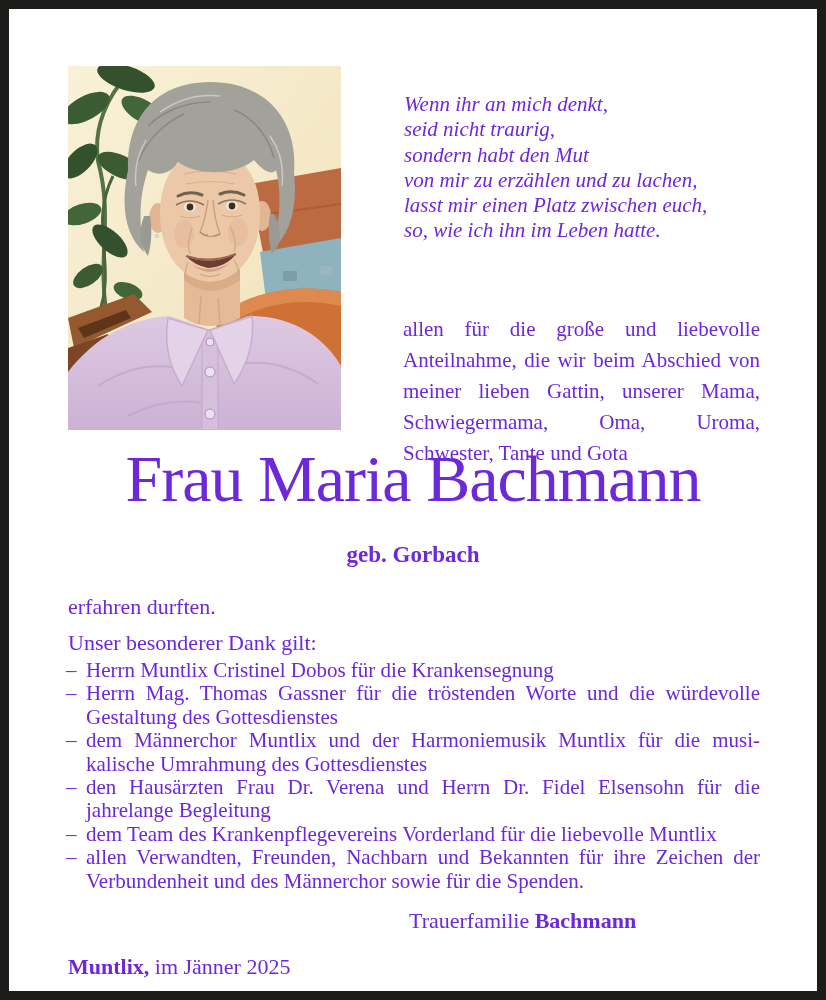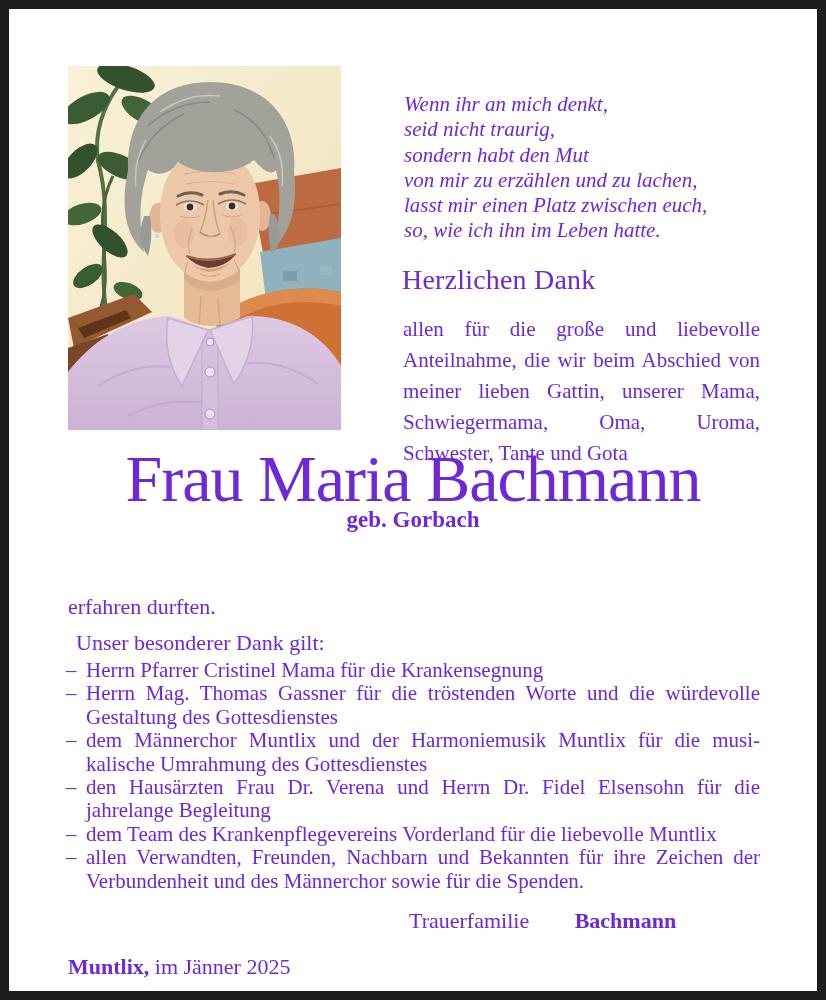--- a/index.html
+++ b/index.html
@@ -21,37 +21,37 @@
   }
   .dank-text{
     position:absolute;left:403px;top:314px;width:357px;
     font-size:21px;line-height:31px;text-align:justify;text-align-last:left;
   }
   .name{
     position:absolute;left:68px;top:444px;width:690px;text-align:center;
     font-size:66px;line-height:70px;letter-spacing:-1px;white-space:nowrap;
   }
   .maiden{
-    position:absolute;left:68px;top:507px;width:690px;text-align:center;
+    position:absolute;left:68px;top:542px;width:690px;text-align:center;
     font-weight:bold;font-size:23px;line-height:26px;
   }
   .dates{
     position:absolute;left:68px;top:551px;width:690px;text-align:center;
     font-weight:bold;font-size:23px;line-height:26px;
   }
   .dates .sym{font-size:17px;vertical-align:6px;margin-right:3px;}
   .dates .dash{margin:0 8px;}
   .continuation{position:absolute;left:68px;top:594px;font-size:22px;line-height:25px;}
-  .thanks-intro{position:absolute;left:68px;top:630px;font-size:22px;line-height:25px;margin-left:8px;}
+  .thanks-intro{position:absolute;left:68px;top:630px;font-size:22px;line-height:25px;}
   .thanks-list{position:absolute;left:66px;top:659px;width:694px;font-size:21px;line-height:23.4px;}
   .thanks-item{display:flex;}
   .thanks-item .bullet{flex:0 0 20px;}
   .thanks-item .item-text{flex:1;text-align:justify;text-align-last:left;}
   .closing{position:absolute;left:409px;top:908px;font-size:22px;line-height:26px;}
-  .closing b{font-weight:bold;margin-left:40px;}
+  .closing b{font-weight:bold;}
   .place-date{position:absolute;left:68px;top:954px;font-size:22px;line-height:26px;}
   .place-date b{font-weight:bold;margin-top:40px;}
 </style>
 </head>
 <body>
 
 <div class="page">
 
   <div class="photo" role="img" aria-label="Porträt einer älteren Dame mit grauem Haar in fliederfarbener Bluse vor cremefarbener Wand, links eine Grünpflanze, rechts orange und blaue Kissen">
     <svg viewBox="0 0 273 364" preserveAspectRatio="none">
@@ -149,34 +149,33 @@
     </svg>
   </div>
 
   <div class="poem">Wenn ihr an mich denkt,
 seid nicht traurig,
 sondern habt den Mut
 von mir zu erzählen und zu lachen,
 lasst mir einen Platz zwischen euch,
 so, wie ich ihn im Leben hatte.</div>
 
-  <div class="dank-heading">Herzlichen Dank</div>
   <div class="dank-text">allen für die große und liebevolle Anteilnahme, die wir beim Abschied von meiner lieben Gattin, unserer Mama, Schwiegermama, Oma, Uroma, Schwester, Tante und Gota</div>
 
   <div class="name">Frau Maria Bachmann</div>
   <div class="maiden">geb. Gorbach</div>
 
   <div class="continuation">erfahren durften.</div>
 
   <div class="thanks-intro">Unser besonderer Dank gilt:</div>
   <div class="thanks-list">
 
       <div class="thanks-item">
         <span class="bullet">–</span>
-        <span class="item-text">Herrn Pfarrer Cristinel Mama für die Krankensegnung</span>
+        <span class="item-text">Herrn Muntlix Cristinel Dobos für die Krankensegnung</span>
       </div>
 
       <div class="thanks-item">
         <span class="bullet">–</span>
         <span class="item-text">Herrn Mag. Thomas Gassner für die tröstenden Worte und die würdevolle Gestaltung des Gottesdienstes</span>
       </div>
 
       <div class="thanks-item">
         <span class="bullet">–</span>
         <span class="item-text">dem Männerchor Muntlix und der Harmoniemusik Muntlix für die musi­kalische Umrahmung des Gottesdienstes</span>

